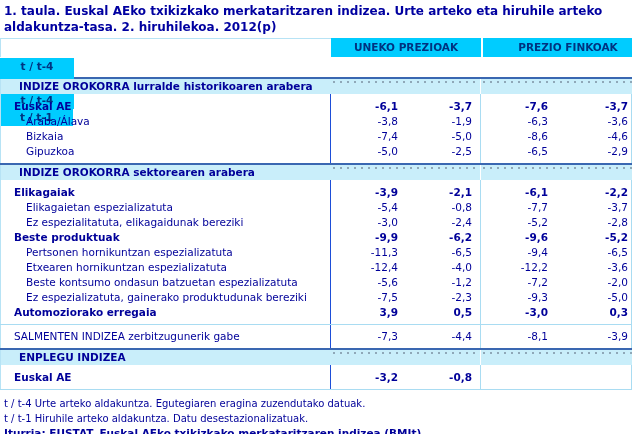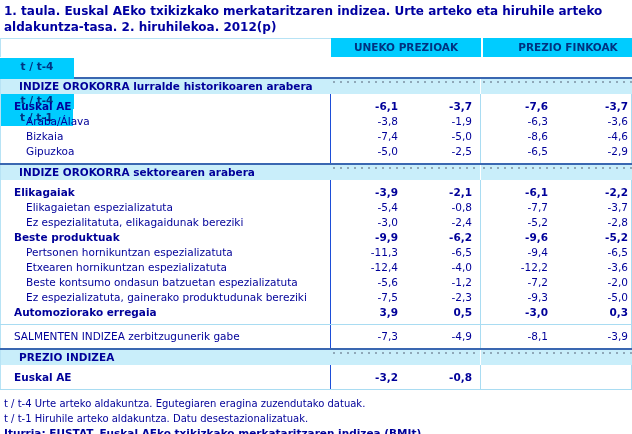--- a/index.html
+++ b/index.html
@@ -203,27 +203,27 @@
     <div class="cell lbl l1 b">Automoziorako erregaia</div>
     <div class="cell num b">3,9</div>
     <div class="cell num b gdiv">0,5</div>
     <div class="cell num b">-3,0</div>
     <div class="cell num b edge">0,3</div>
   </div>
 
   <div class="row dr salmenten">
     <div class="cell lbl l1">SALMENTEN INDIZEA zerbitzugunerik gabe</div>
     <div class="cell num">-7,3</div>
-    <div class="cell num gdiv">-4,9</div>
+    <div class="cell num gdiv">-4,4</div>
     <div class="cell num">-8,1</div>
     <div class="cell num edge">-3,9</div>
   </div>
 
   <div class="row sec">
-    <div class="cell label">PREZIO INDIZEA</div>
+    <div class="cell label">ENPLEGU INDIZEA</div>
     <div class="cell strip s1"></div>
     <div class="cell strip s2"></div>
   </div>
 
   <div class="row dr first last">
     <div class="cell lbl l1 b">Euskal AE</div>
     <div class="cell num b">-3,2</div>
     <div class="cell num b gdiv">-0,8</div>
     <div class="cell num b"></div>
     <div class="cell num b edge"></div>

